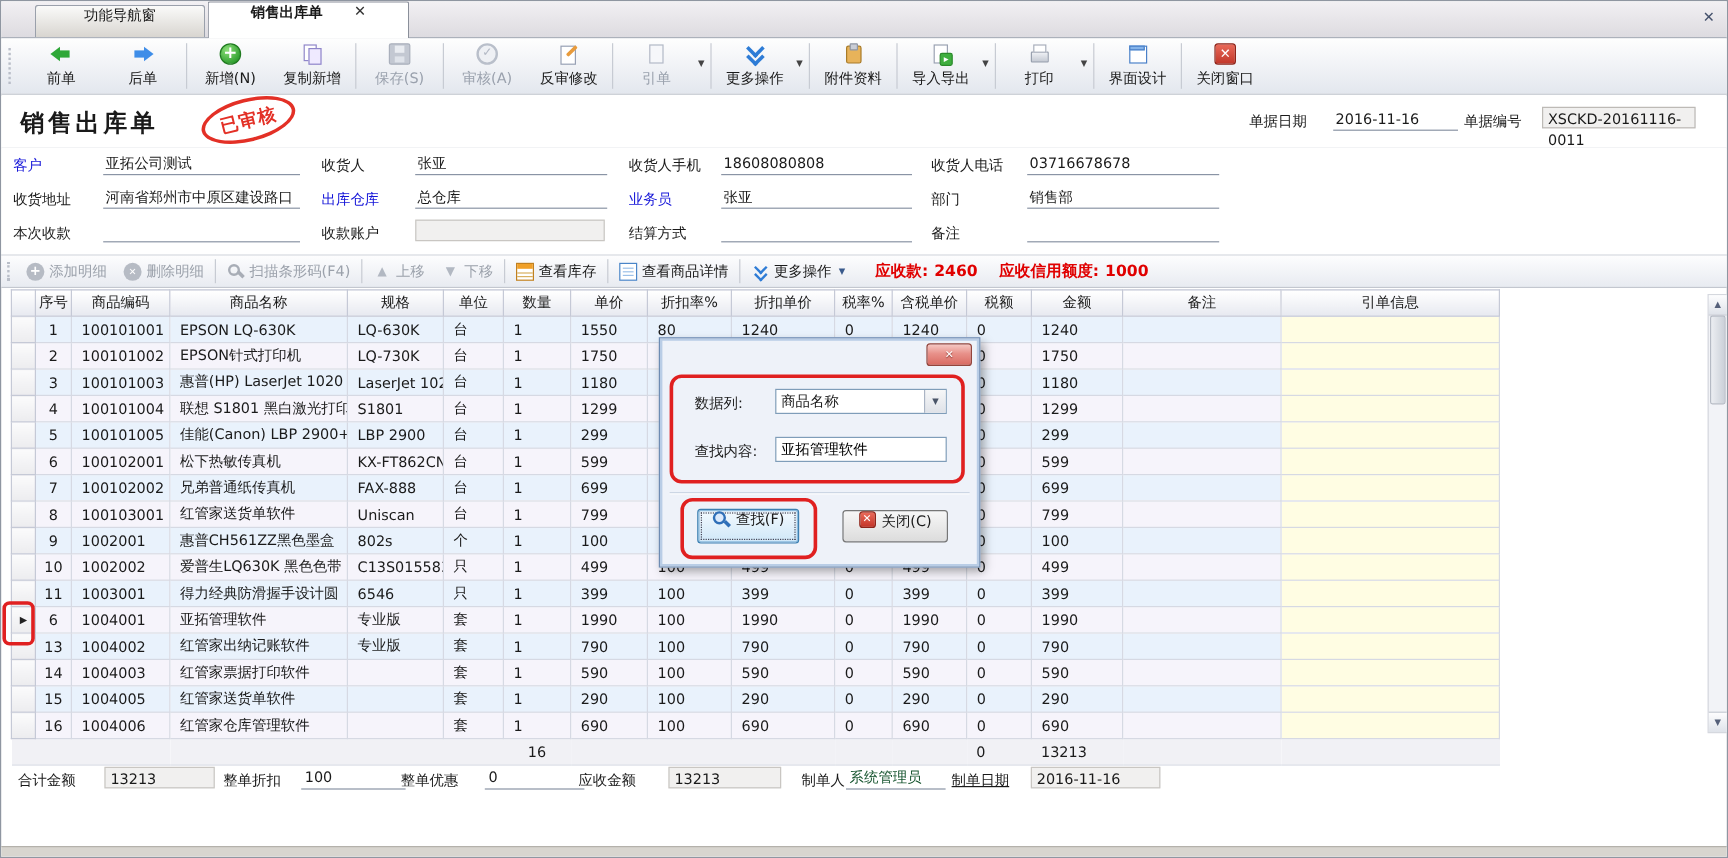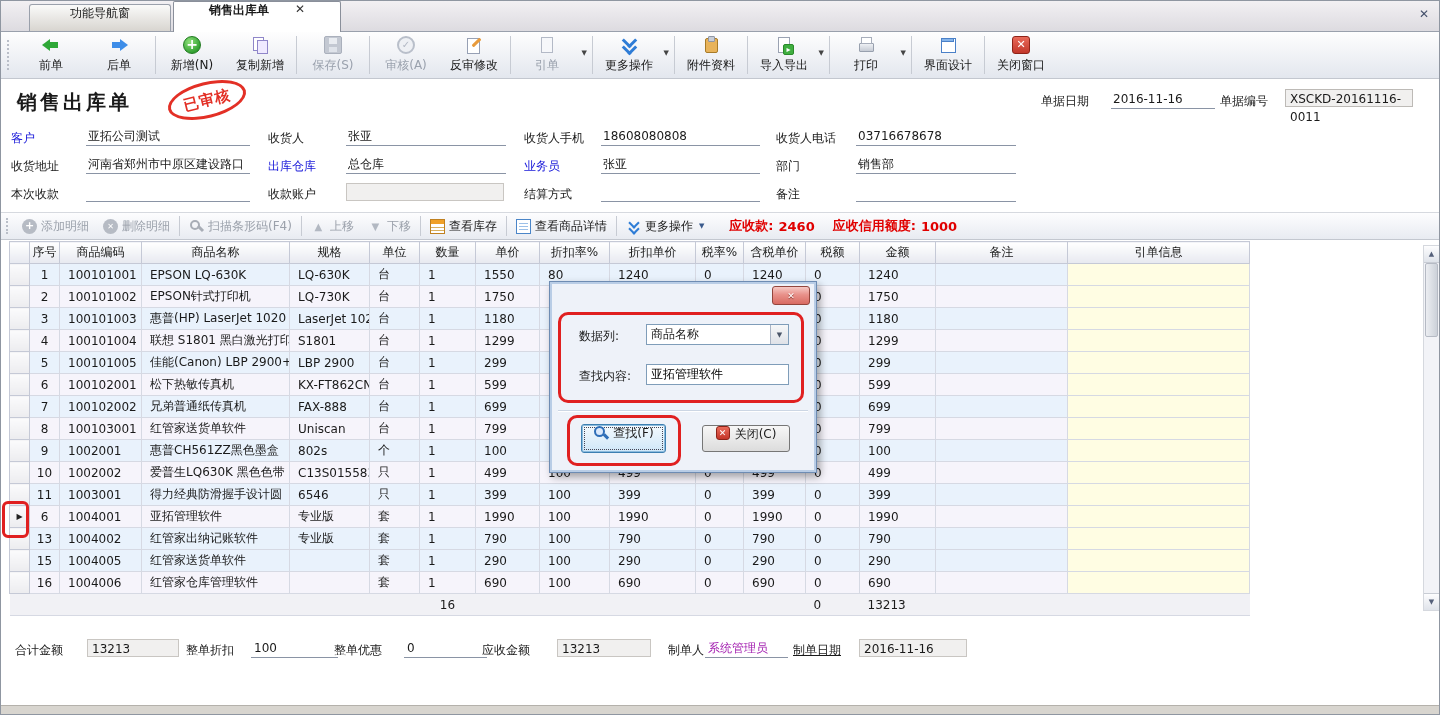--- a/index.html
+++ b/index.html
@@ -114,21 +114,21 @@
   .vs-up,.vs-down{position:absolute;left:0;right:0;height:16px;background:linear-gradient(#fdfdfe,#dfe3ea);text-align:center;font-size:7px;color:#55607a;line-height:16px}
   .vs-up{top:0;border-bottom:1px solid #c8ccd4}
   .vs-down{bottom:0;border-top:1px solid #c8ccd4}
   .vs-thumb{position:absolute;top:17px;left:1px;right:1px;height:72px;background:linear-gradient(90deg,#eceef2,#ccd1d9);border:1px solid #b5bac4;border-radius:2px}
   
   .summary-row{position:absolute;top:637px;left:0;right:0;height:24px}
   .logistics-row{position:absolute;top:679px;left:0;right:0;height:22px}
   .s-label{position:absolute;top:4px;white-space:nowrap}
   .s-field{position:absolute;top:1px;height:18px;line-height:18px;white-space:nowrap;overflow:hidden}
   .s-field.underline{border-bottom:1px solid #8a94a5;padding-left:3px}
-  .s-field.underline-grey{border-bottom:1px solid #8a94a5;padding-left:3px;color:#a21caf}
+  .s-field.underline-grey{border-bottom:1px solid #8a94a5;padding-left:3px;color:#14532d}
   .s-field.readonly{background:#f1f0ef;border:1px solid #c9c6c2;box-sizing:border-box;padding-left:4px}
   .bottom-bar{position:absolute;left:0;right:0;bottom:0;height:8px;background:#d8d5cf;border-top:1px solid #b4b1ab}
   
   .dialog{position:absolute;left:548px;top:280px;width:268px;height:192px;background:#eef2f9;border:1px solid #6e8cb3;
        box-shadow:0 0 0 2px #b9cde6 inset,3px 4px 8px rgba(0,0,0,.35);z-index:40;box-sizing:border-box}
   .dlg-title{position:absolute;left:2px;right:2px;top:2px;height:25px;background:linear-gradient(#f4f9fd,#cfe1f3);
        border-bottom:1px solid #b8cbe2;display:flex;align-items:center;padding:0 8px;box-sizing:border-box}
   .dlg-close{position:absolute;right:6px;top:4px;width:36px;height:17px;border:1px solid #93453c;border-radius:3px;
        background:linear-gradient(#f6c9c4,#e8918a 45%,#d96b62);color:#fff;font-size:9px;font-weight:bold;
        display:flex;align-items:center;justify-content:center;text-shadow:0 1px 1px #7e2d26}
@@ -597,20 +597,38 @@
             <td class="c6">790</td>
             <td class="c7">100</td>
             <td class="c8">790</td>
             <td class="c9">0</td>
             <td class="c10">790</td>
             <td class="c11">0</td>
             <td class="c12">790</td>
             <td class="c13"></td>
             <td class="c14 yellow"></td>
           </tr>
+          <tr class="even">
+            <td class="row-marker"></td>
+            <td class="c0">14</td>
+            <td class="c1">1004003</td>
+            <td class="c2">红管家票据打印软件</td>
+            <td class="c3"></td>
+            <td class="c4">套</td>
+            <td class="c5">1</td>
+            <td class="c6">590</td>
+            <td class="c7">100</td>
+            <td class="c8">590</td>
+            <td class="c9">0</td>
+            <td class="c10">590</td>
+            <td class="c11">0</td>
+            <td class="c12">590</td>
+            <td class="c13"></td>
+            <td class="c14 yellow"></td>
+          </tr>
           <tr class="odd">
             <td class="row-marker"></td>
             <td class="c0">15</td>
             <td class="c1">1004005</td>
             <td class="c2">红管家送货单软件</td>
             <td class="c3"></td>
             <td class="c4">套</td>
             <td class="c5">1</td>
             <td class="c6">290</td>
             <td class="c7">100</td>

